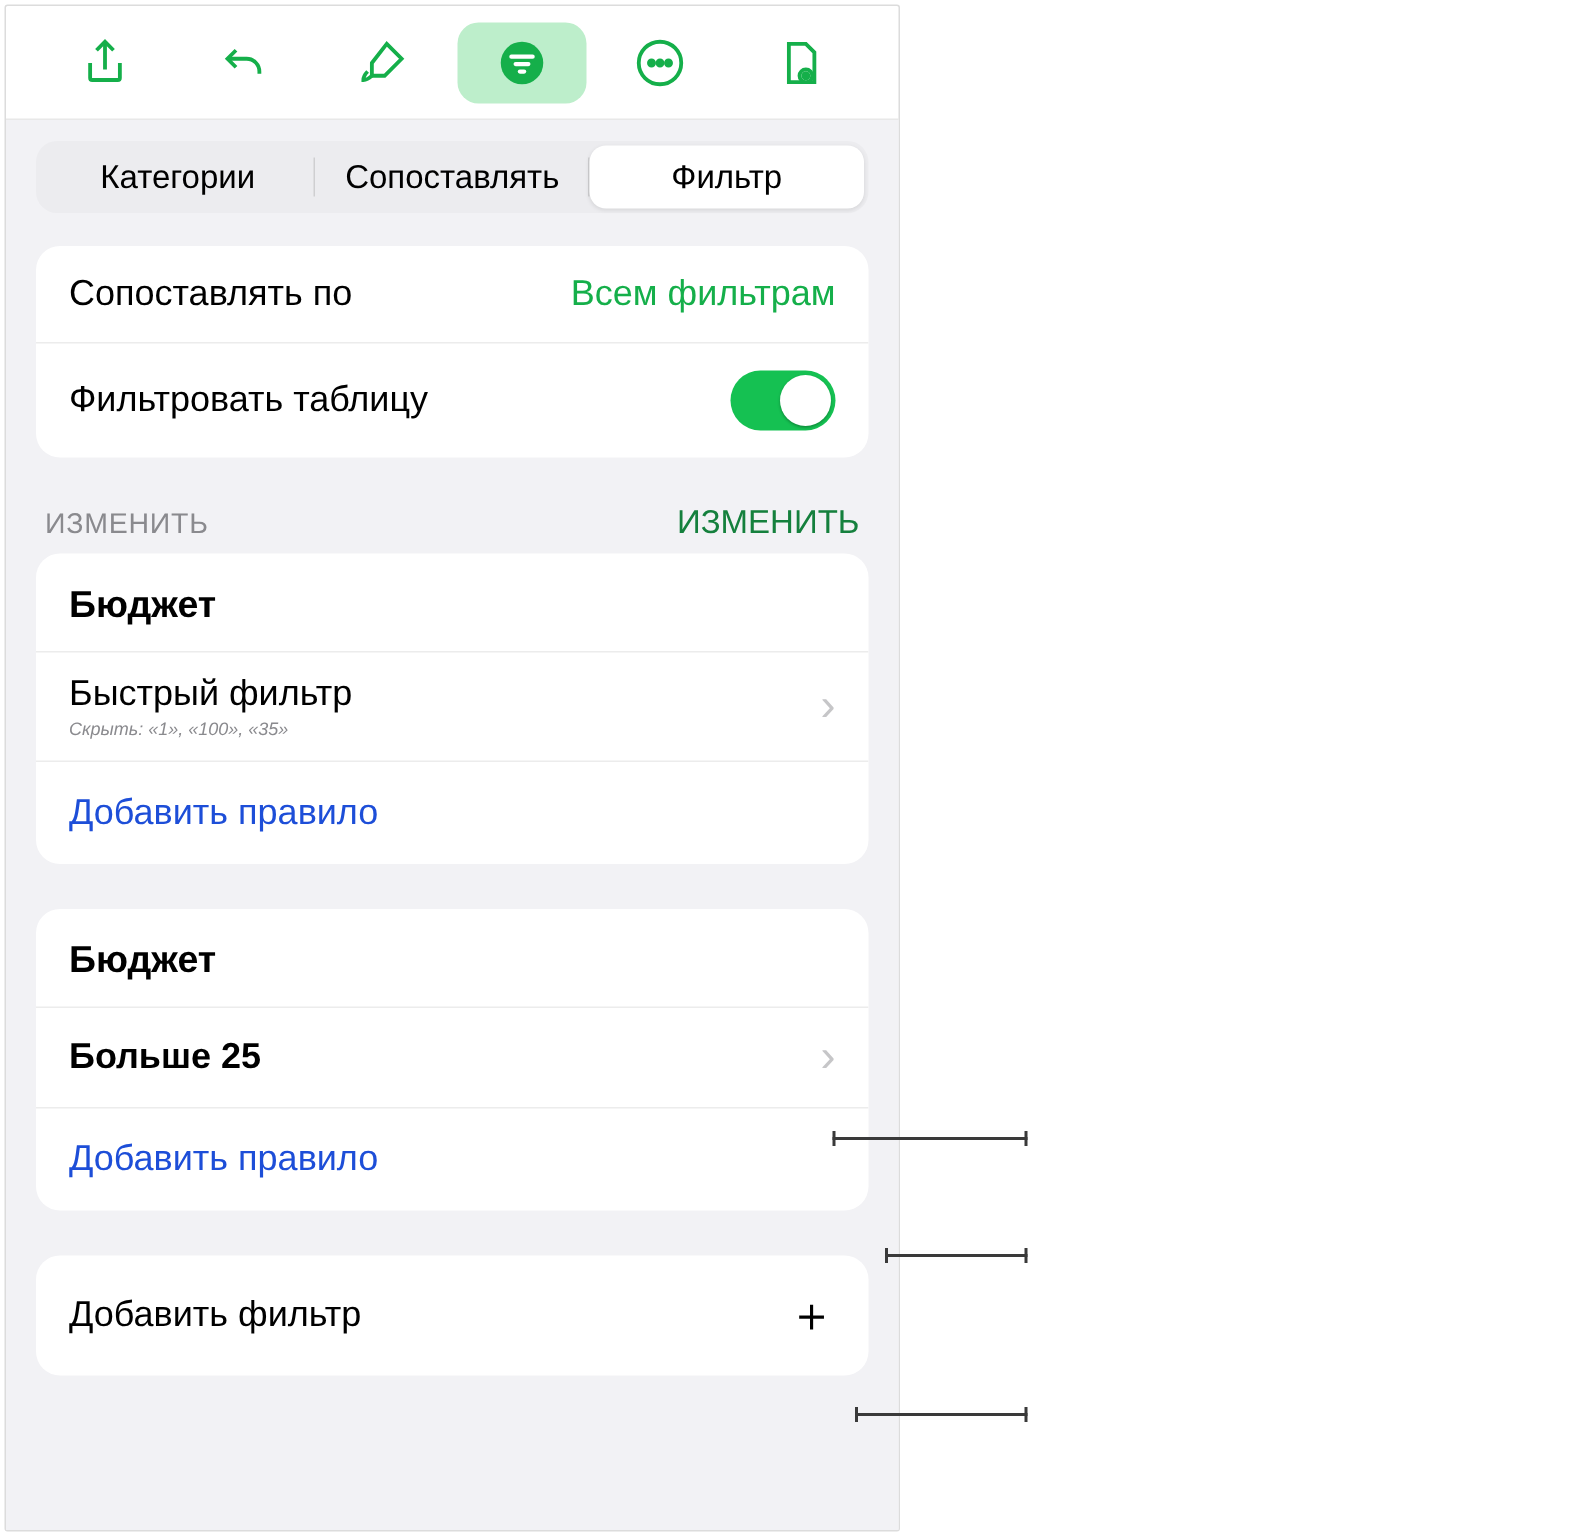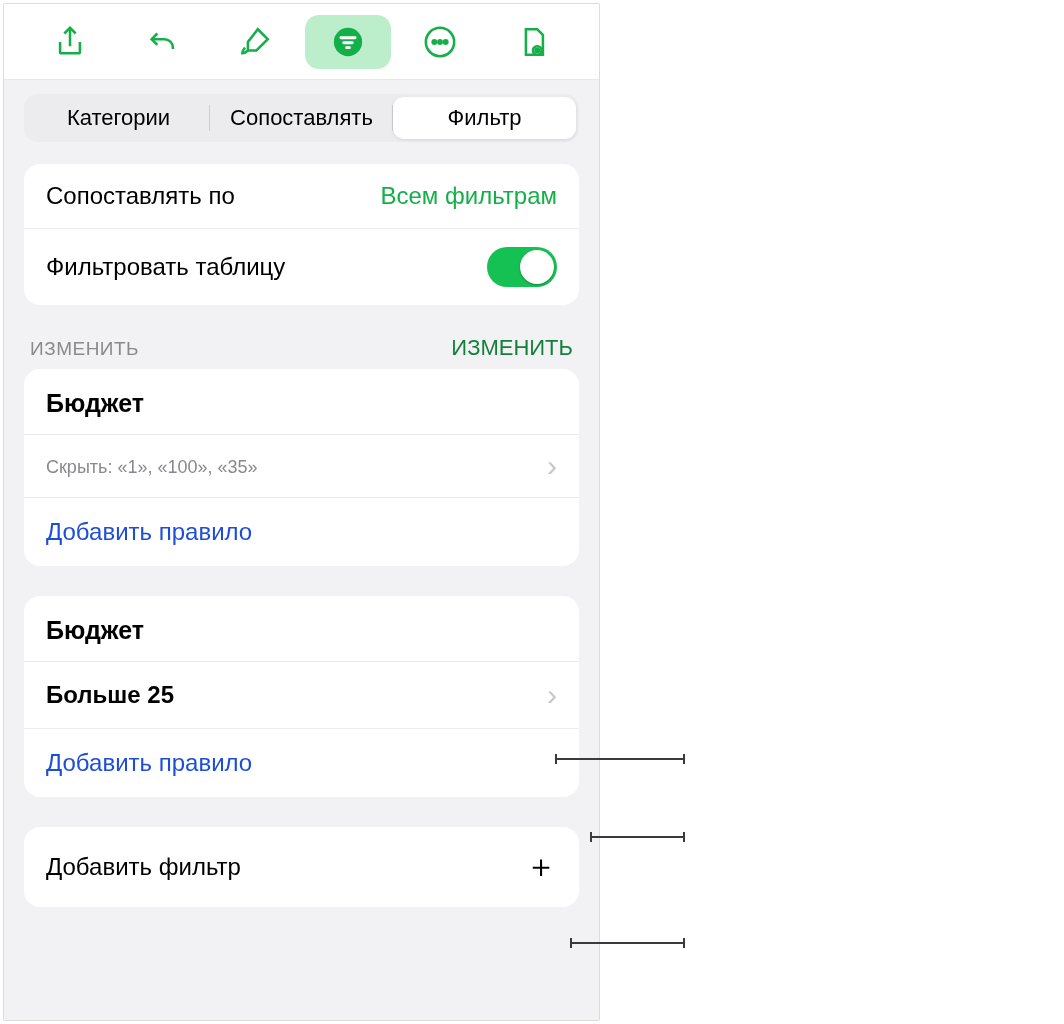--- a/index.html
+++ b/index.html
@@ -97,21 +97,21 @@
   .group-title {
     font-weight: 700; font-size: 25px; padding: 20px 22px 16px 22px;
     border-bottom: 1px solid #ececec;
   }
   .rule-row {
     padding: 14px 22px;
     border-bottom: 1px solid #ececec;
     display: flex; align-items: center; justify-content: space-between;
   }
   .rule-row .primary { font-size: 24px; color:#000; }
-  .rule-row .secondary { font-size: 18px; color: #8a8a8e; margin-top: 2px; }
+  .rule-row .secondary { font-size: 12px; color: #8a8a8e; margin-top: 2px; font-style: italic; }
   .rule-row.single-line .primary { line-height: 38px; font-weight: bold; }
   .add-rule {
     padding: 20px 22px;
     color: #1d4ed8;
     font-size: 24px;
   }
   .chev { color: #c6c6c8; font-size: 30px; font-weight: 300; margin-left: 8px;}
   .plus { color: #000; font-size: 32px; font-weight: 300; }
   .switch {
     width: 70px; height: 40px; border-radius: 20px;
@@ -211,20 +211,21 @@
 
     <div class="section-hdr">
       <span class="caption">ИЗМЕНИТЬ</span>
       <span class="edit">ИЗМЕНИТЬ</span>
     </div>
 
     <div class="card">
       <div class="group-title">Бюджет</div>
       <div class="rule-row">
         <div>
+          <div class="primary">Быстрый фильтр</div>
           <div class="secondary">Скрыть: «1», «100», «35»</div>
         </div>
         <span class="chev">›</span>
       </div>
       <div class="add-rule">Добавить правило</div>
     </div>
 
     <div class="card">
       <div class="group-title">Бюджет</div>
       <div class="rule-row single-line">

